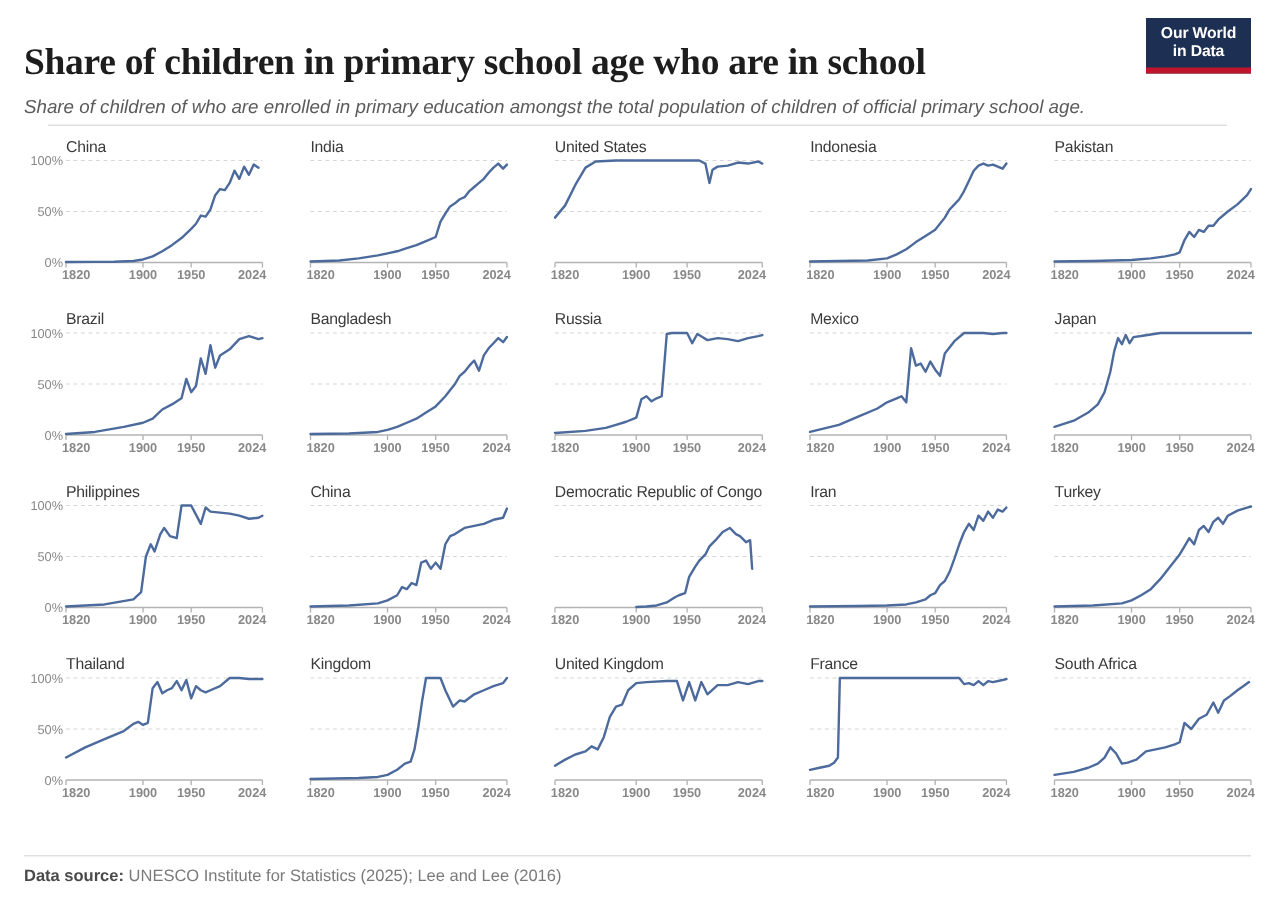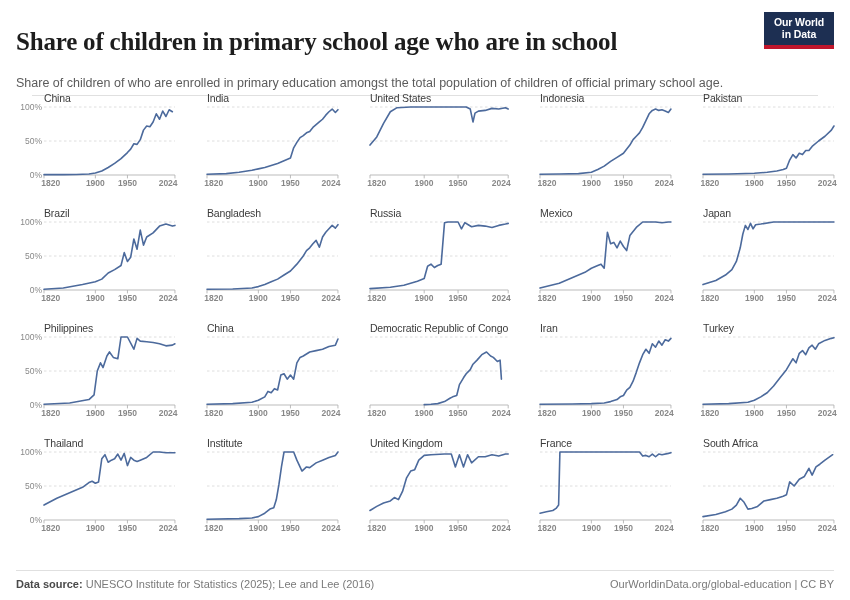--- a/index.html
+++ b/index.html
@@ -12,40 +12,41 @@
   .page { width: 850px; height: 600px; position: relative; padding: 0 16px; }
 
   
   .header { position: relative; padding-top: 28px; }
   .title {
     font-family: "Liberation Serif", serif;
     font-size: 25px; font-weight: 700; color: #1d1d1d;
     letter-spacing: -0.2px; line-height: 1.1;
   }
   .subtitle {
-    margin-top: 19px; font-size: 12.5px; color: #5b5b5b;
-    line-height: 1.38; max-width: 720px;
+    margin-top: 7px; font-size: 12.5px; color: #5b5b5b;
+    line-height: 1.38; max-width: 720px; font-style: italic;
   }
   .logo {
     position: absolute; right: 0; top: 12px;
     width: 70px; background: #1d2f52;
     border-bottom: 4px solid #c0162c;
     padding: 4px 5px 5px 5px; text-align: center;
   }
   .logo span {
     display: block; color: #ffffff; font-size: 10.5px;
     font-weight: 700; line-height: 1.15; letter-spacing: -0.1px;
   }
   .header-rule {
     position: absolute; left: 16px; right: 16px; bottom: -4px;
     height: 1px; background: #e0e0e0;
   }
 
   
   .grid {
+    margin-top: 12px;
     display: grid;
     grid-template-columns: repeat(5, 1fr);
     grid-template-rows: repeat(4, 115px);
     column-gap: 4px;
   }
   .panel { position: relative; padding-left: 28px; }
   .panel.no-axis { padding-left: 28px; }
   .panel-title {
     font-size: 10.5px; color: #3b3b3b; font-weight: 400;
     margin-bottom: 3px; white-space: nowrap; letter-spacing: -0.15px;
@@ -445,21 +446,21 @@
           </svg>
         </div>
         <div class="xlabels">
           <span style="left: 0%; transform: translateX(-14%);">1820</span>
           <span style="left: 39.2157%;">1900</span>
           <span style="left: 63.7255%;">1950</span>
           <span style="left: 100%; transform: translateX(-86%);">2024</span>
         </div>
       </div>
       <div class="panel no-axis">
-        <div class="panel-title">Institute</div>
+        <div class="panel-title">Kingdom</div>
         <div class="plot">
           <svg viewBox="0 0 100 100" preserveAspectRatio="none">
             <line x1="0" x2="100" y1="50" y2="50" stroke="#d5d5d5" stroke-width="0.8" stroke-dasharray="2.5,2.5" vector-effect="non-scaling-stroke"></line>
             <line x1="0" x2="100" y1="0" y2="0" stroke="#d5d5d5" stroke-width="0.8" stroke-dasharray="2.5,2.5" vector-effect="non-scaling-stroke"></line>
             <line x1="0" x2="100" y1="100" y2="100" stroke="#b3b3b3" stroke-width="0.9" vector-effect="non-scaling-stroke"></line>
             <line x1="0" x2="0" y1="100" y2="105" stroke="#b3b3b3" stroke-width="0.9" vector-effect="non-scaling-stroke"></line>
             <line x1="39.21568627450981" x2="39.21568627450981" y1="100" y2="105" stroke="#b3b3b3" stroke-width="0.9" vector-effect="non-scaling-stroke"></line>
             <line x1="63.725490196078425" x2="63.725490196078425" y1="100" y2="105" stroke="#b3b3b3" stroke-width="0.9" vector-effect="non-scaling-stroke"></line>
             <line x1="100" x2="100" y1="100" y2="105" stroke="#b3b3b3" stroke-width="0.9" vector-effect="non-scaling-stroke"></line>
             <polyline points="0.00,99.00 24.51,98.00 34.31,97.00 39.22,95.00 44.12,90.00 48.04,84.00 50.98,82.00 52.94,70.00 54.90,48.00 56.86,22.00 58.82,0.00 62.75,0.00 66.18,0.00 68.63,12.00 72.55,28.00 75.98,22.00 78.43,23.00 83.33,16.00 88.24,12.00 93.14,8.00 98.04,5.00 100.00,0.00" fill="none" stroke="#4c6a9c" stroke-width="1.6" stroke-linejoin="round" stroke-linecap="round" vector-effect="non-scaling-stroke"></polyline>
@@ -534,16 +535,15 @@
           <span style="left: 63.7255%;">1950</span>
           <span style="left: 100%; transform: translateX(-86%);">2024</span>
         </div>
       </div>
     </div>
 
   <div class="footer">
     <div>
       <b>Data source:</b><span> UNESCO Institute for Statistics (2025); Lee and Lee (2016)</span>
     </div>
-    <div class="footer-right">OurWorldinData.org/global-education | CC BY</div>
   </div>
 
 </div>
 
 </body></html>

